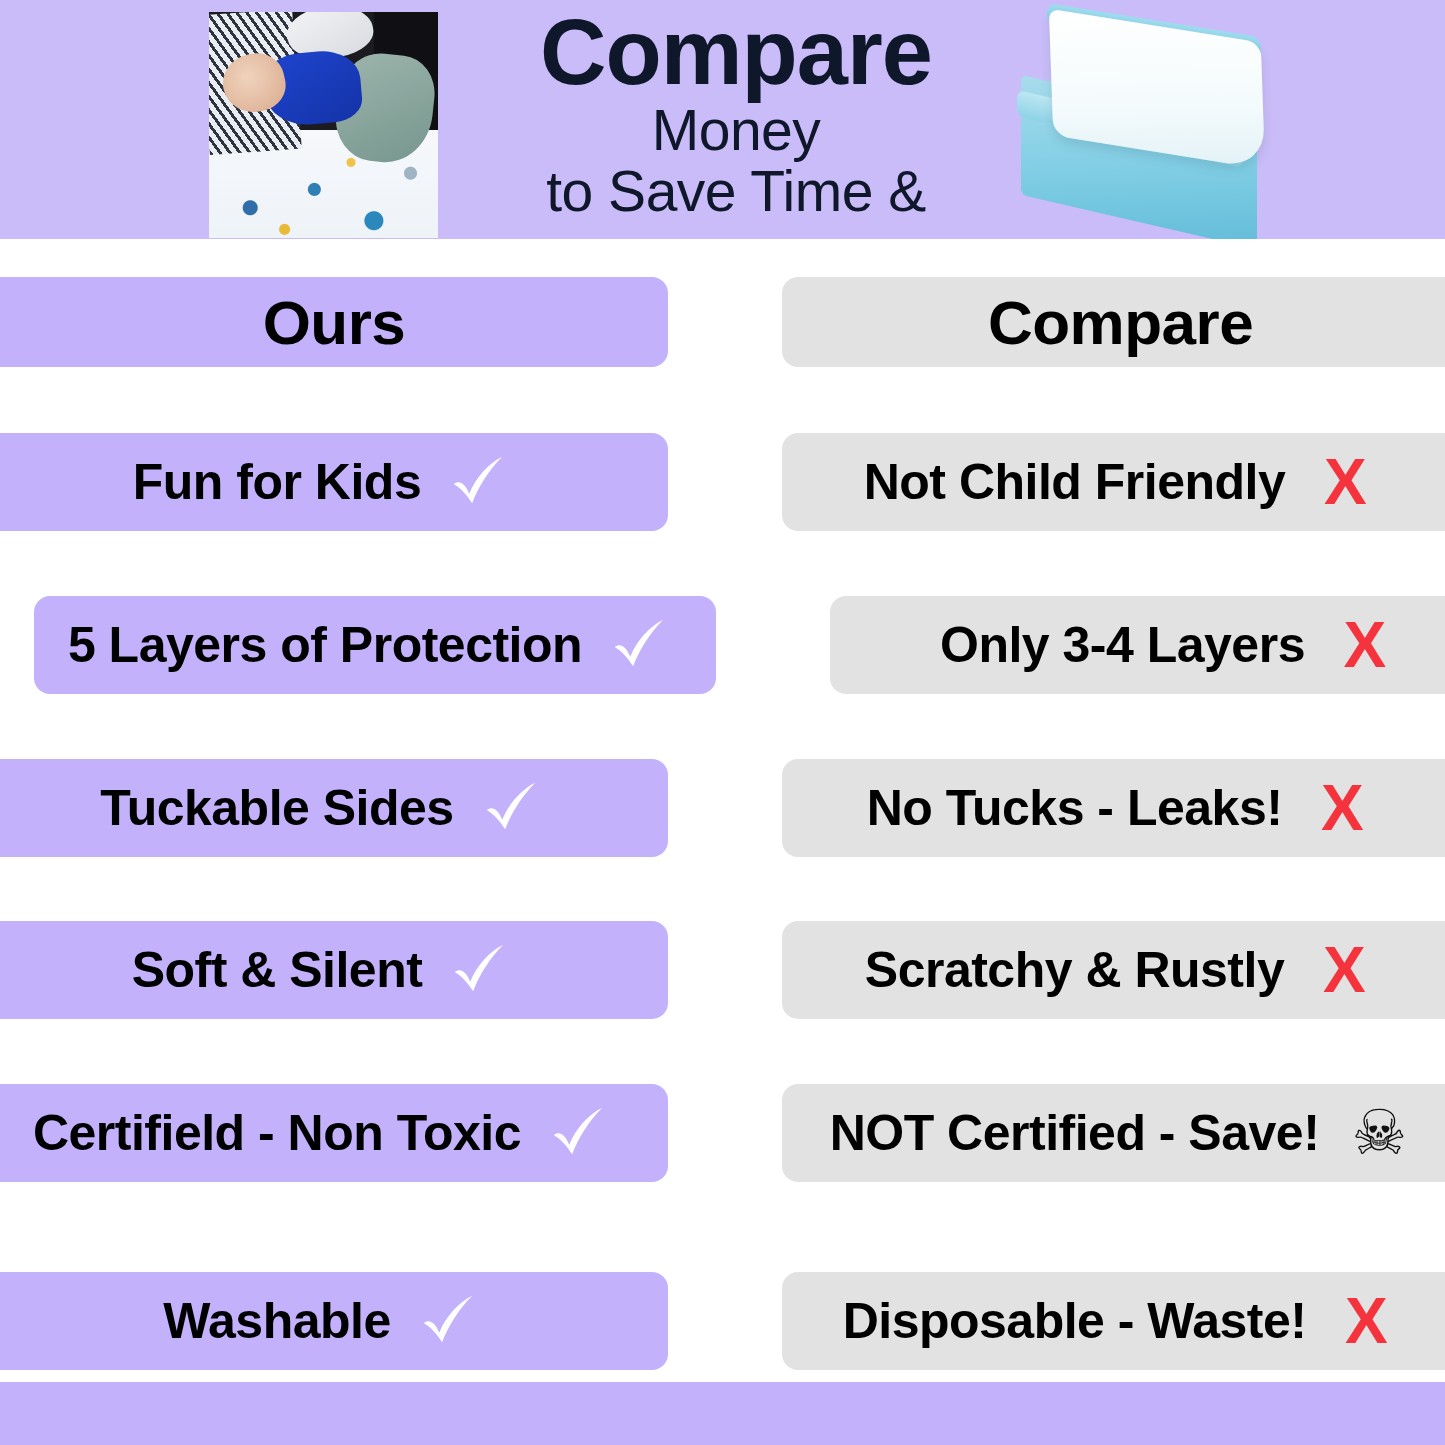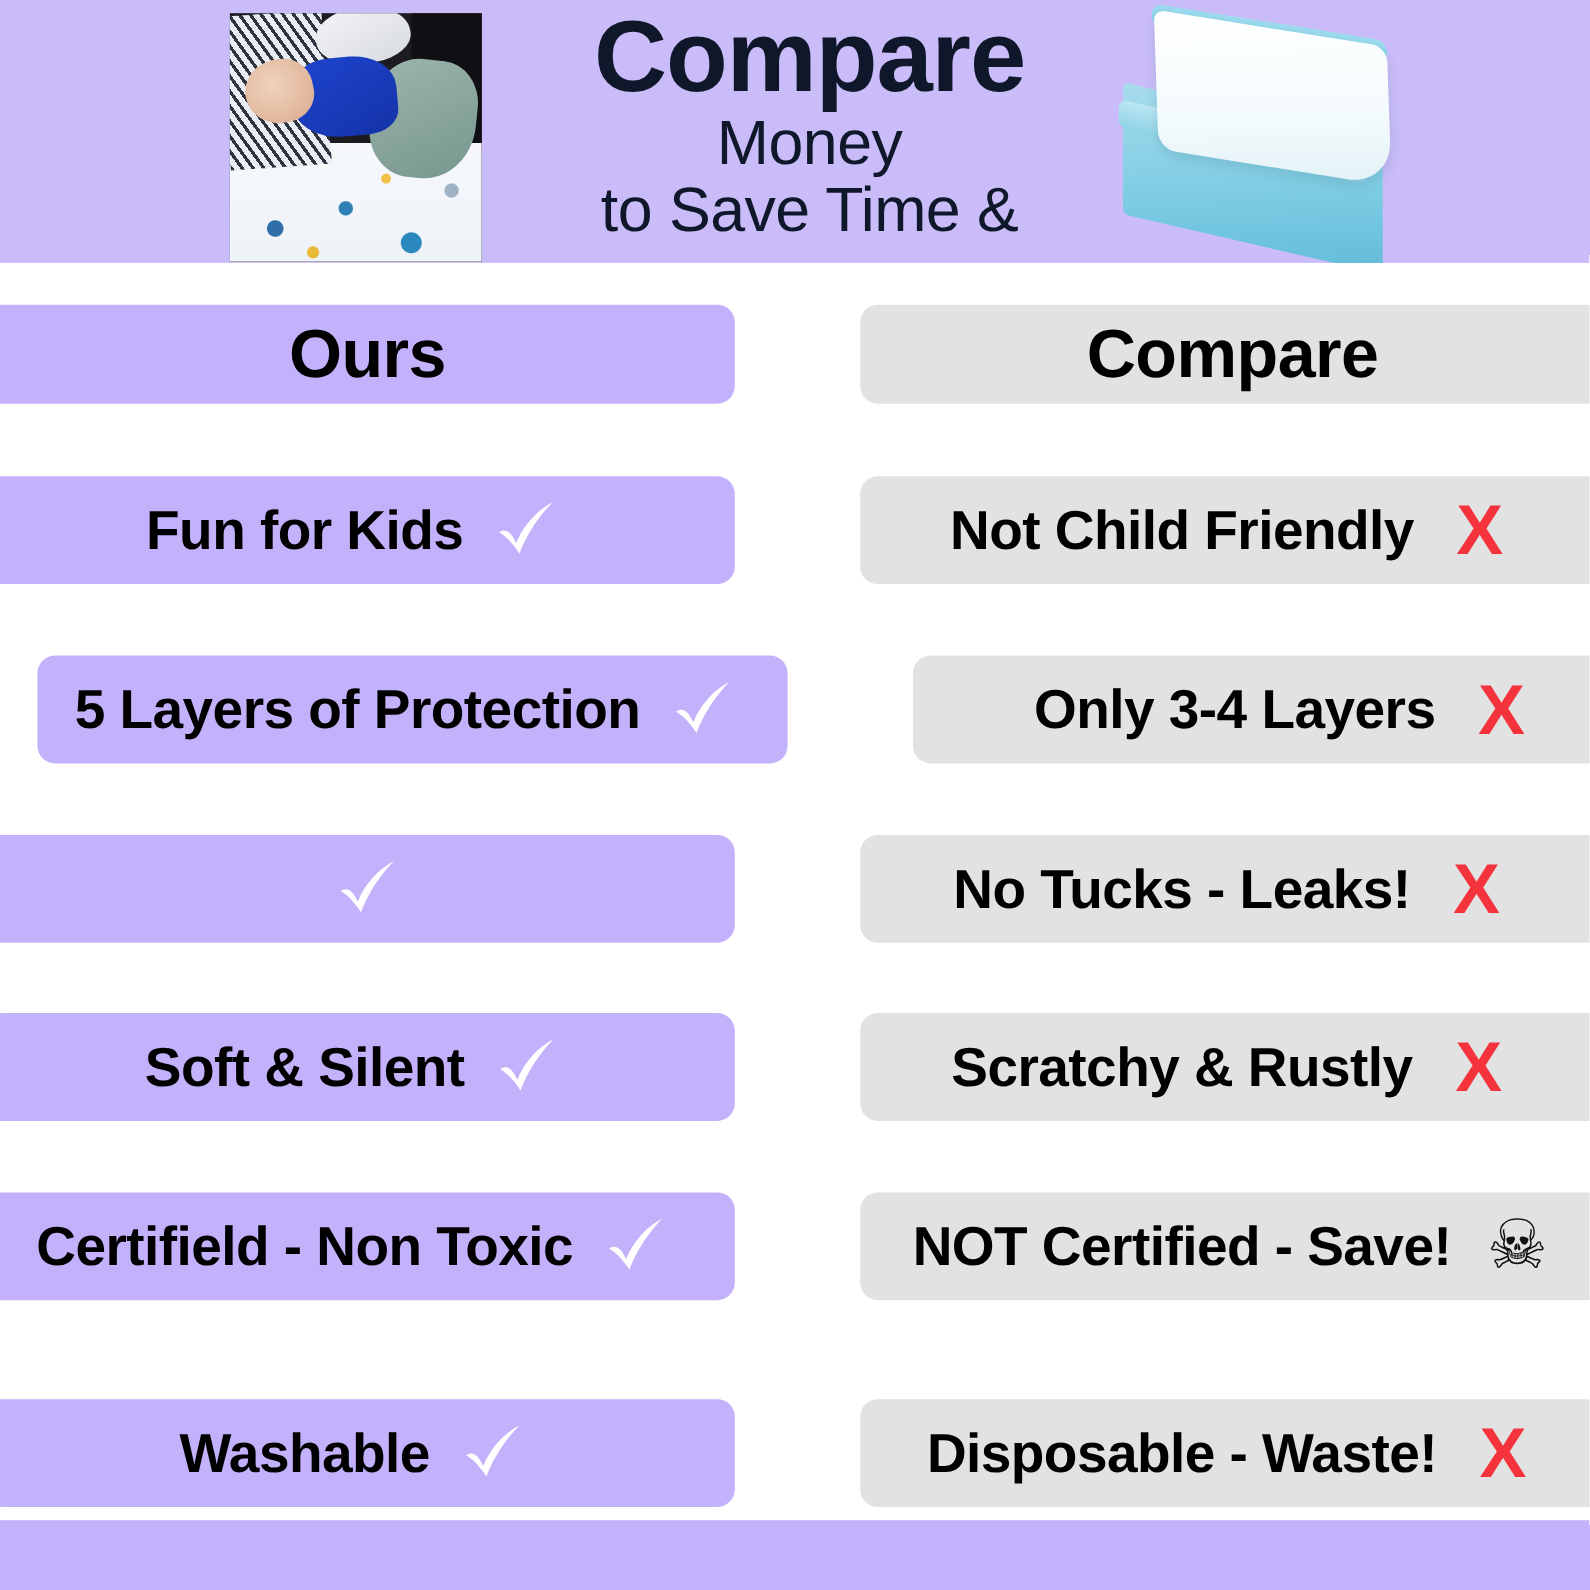--- a/index.html
+++ b/index.html
@@ -309,20 +309,21 @@
       </div>
       <div class="pill pill-others">
         <span class="pill-label">Only 3-4 Layers</span>
         <span class="mark mark-x">
           <span class="x-glyph">X</span>
         </span>
       </div>
     </div>
     <div class="row row-item" style="top: 759px;">
       <div class="pill pill-ours">
+        <span class="pill-label">Tuckable Sides</span>
         <span class="mark mark-check">
           <svg class="check-svg" viewBox="0 0 64 64" aria-hidden="true">
             <path d="M8 34 C14 30 19 33 24 44 C31 27 44 13 58 6 C44 20 33 38 27 54 C22 46 15 38 8 34 Z" fill="#ffffff"></path>
           </svg>
         </span>
       </div>
       <div class="pill pill-others">
         <span class="pill-label">No Tucks - Leaks!</span>
         <span class="mark mark-x">
           <span class="x-glyph">X</span>

